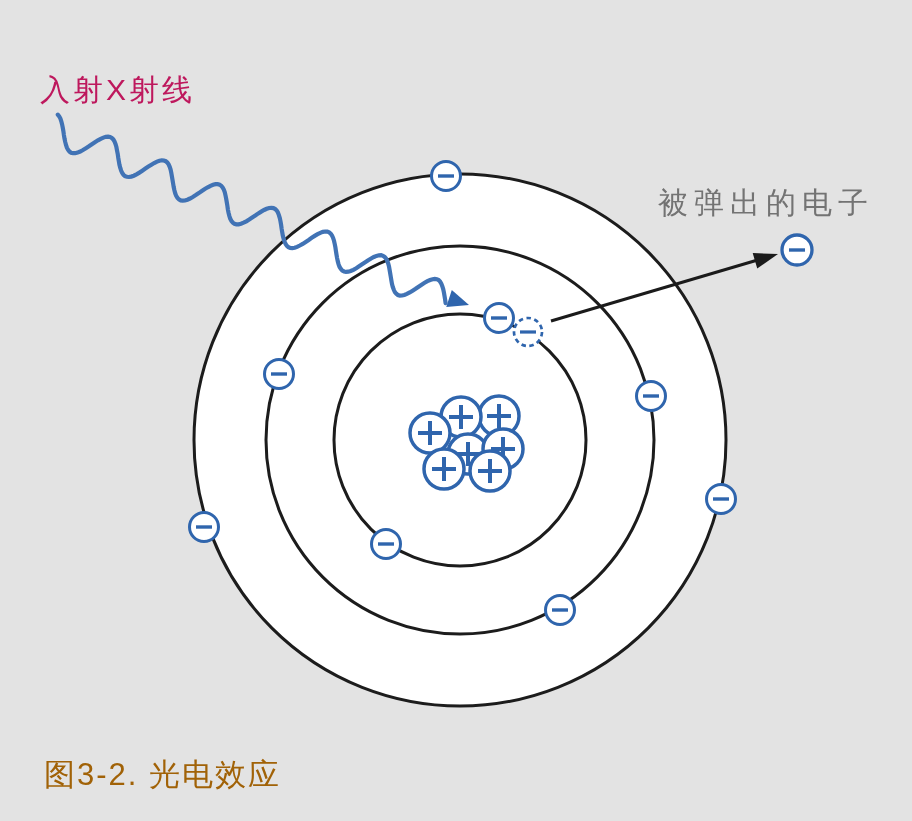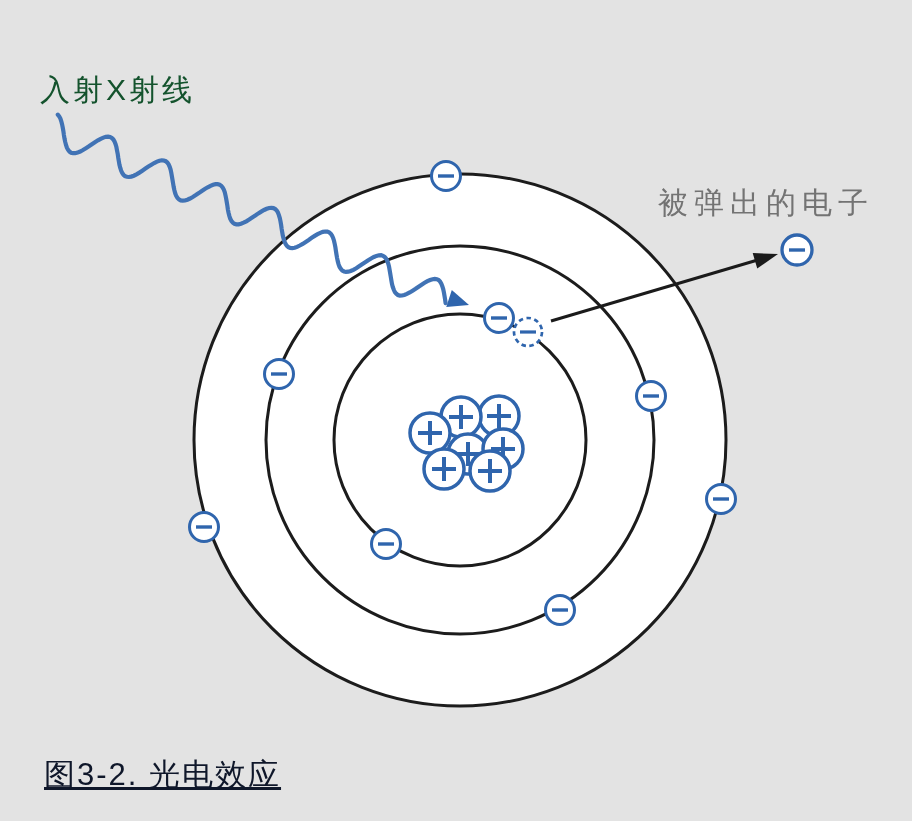--- a/index.html
+++ b/index.html
@@ -100,16 +100,16 @@
       <g>
         <circle cx="444" cy="469" r="20" fill="#ffffff" stroke="#2f65ad" stroke-width="3.5"></circle>
         <line x1="432" y1="469" x2="456" y2="469" stroke="#2f65ad" stroke-width="4"></line>
         <line x1="444" y1="457" x2="444" y2="481" stroke="#2f65ad" stroke-width="4"></line>
       </g>
       <g>
         <circle cx="797" cy="250" r="15" fill="#ffffff" stroke="#2f65ad" stroke-width="3.3"></circle>
         <line x1="789" y1="250" x2="805" y2="250" stroke="#2f65ad" stroke-width="3.4"></line>
       </g>
     </svg>
-  <div class="label label-incident" style="color: #14532d; text-align: right;">入射X射线</div>
+  <div class="label label-incident" style="color: #be185d; text-align: right;">入射X射线</div>
   <div class="label label-ejected" style="color: #737373;">被弹出的电子</div>
-  <div class="label label-caption" style="color: #0f172a; text-decoration: underline;">图3-2. 光电效应</div>
+  <div class="label label-caption" style="color: #a16207;">图3-2. 光电效应</div>
 </div>
 
 </body></html>

